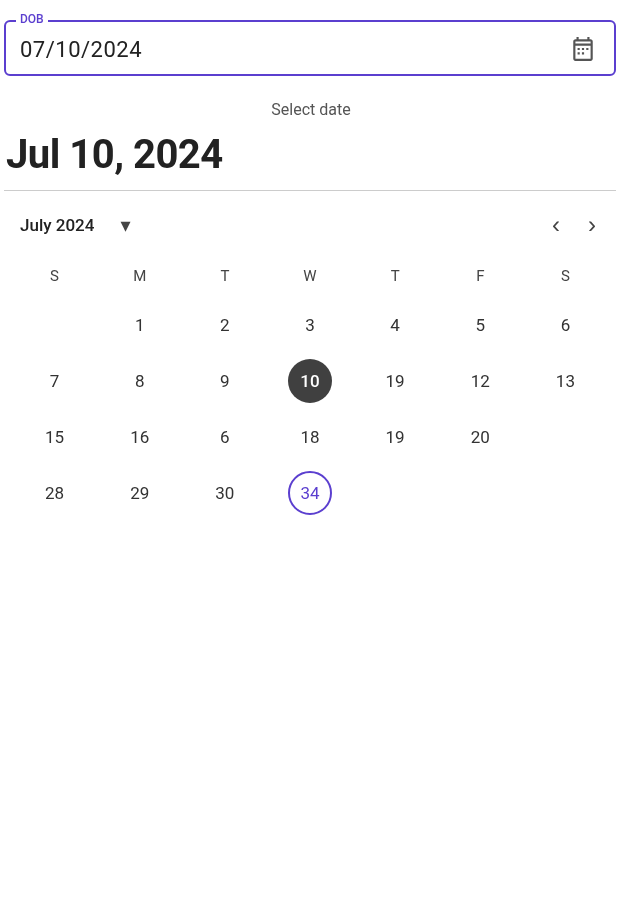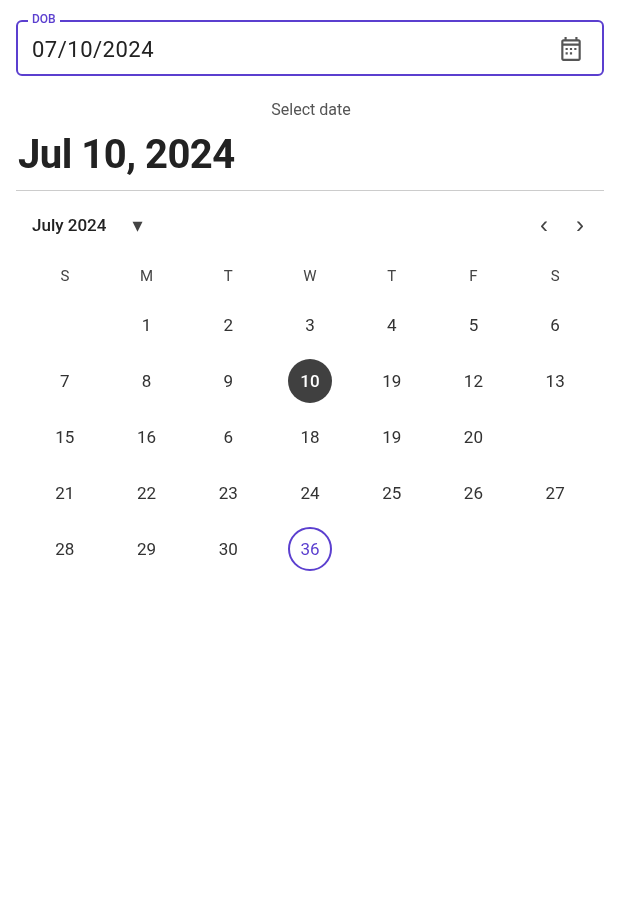--- a/index.html
+++ b/index.html
@@ -9,21 +9,21 @@
     }
     body {
       background: #fff;
       font-family: Roboto, Arial, sans-serif;
       width: 620px;
       min-height: 924px;
       color: #333;
     }
 
     .page-container {
-      padding: 20px 16px;
+      padding: 20px 4px;
     }
 
     
     .dob-field {
       position: relative;
       border: 2px solid #5b3fcf;
       border-radius: 6px;
       padding: 10px 14px 8px;
       margin-bottom: 24px;
     }
@@ -310,53 +310,30 @@
           </div>
           <div class="calendar-day">
             <div class="day-circle">19</div>
           </div>
           <div class="calendar-day">
             <div class="day-circle">20</div>
           </div>
         </div>
         <div class="calendar-week">
           <div class="calendar-day">
-            <div class="day-circle">21</div>
-          </div>
-          <div class="calendar-day">
-            <div class="day-circle">22</div>
-          </div>
-          <div class="calendar-day">
-            <div class="day-circle">23</div>
-          </div>
-          <div class="calendar-day">
-            <div class="day-circle">24</div>
-          </div>
-          <div class="calendar-day">
-            <div class="day-circle">25</div>
-          </div>
-          <div class="calendar-day">
-            <div class="day-circle">26</div>
-          </div>
-          <div class="calendar-day">
-            <div class="day-circle">27</div>
-          </div>
-        </div>
-        <div class="calendar-week">
-          <div class="calendar-day">
             <div class="day-circle">28</div>
           </div>
           <div class="calendar-day">
             <div class="day-circle">29</div>
           </div>
           <div class="calendar-day">
             <div class="day-circle">30</div>
           </div>
           <div class="calendar-day today-outline">
-            <div class="day-circle">36</div>
+            <div class="day-circle">34</div>
           </div>
           <div class="calendar-day empty">
             <div class="day-circle"></div>
           </div>
           <div class="calendar-day empty">
             <div class="day-circle"></div>
           </div>
           <div class="calendar-day empty">
             <div class="day-circle"></div>
           </div>

